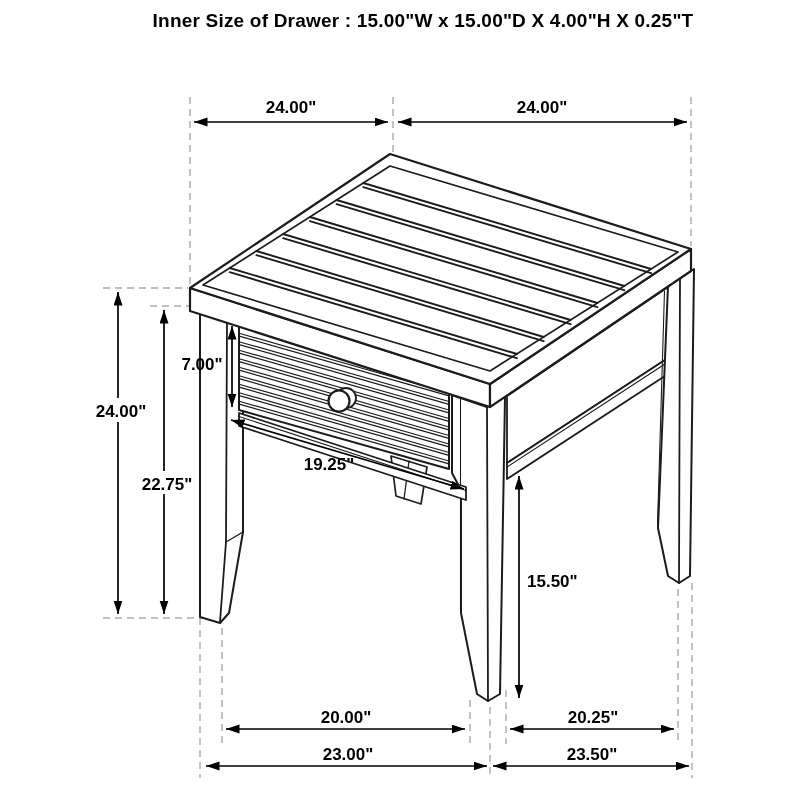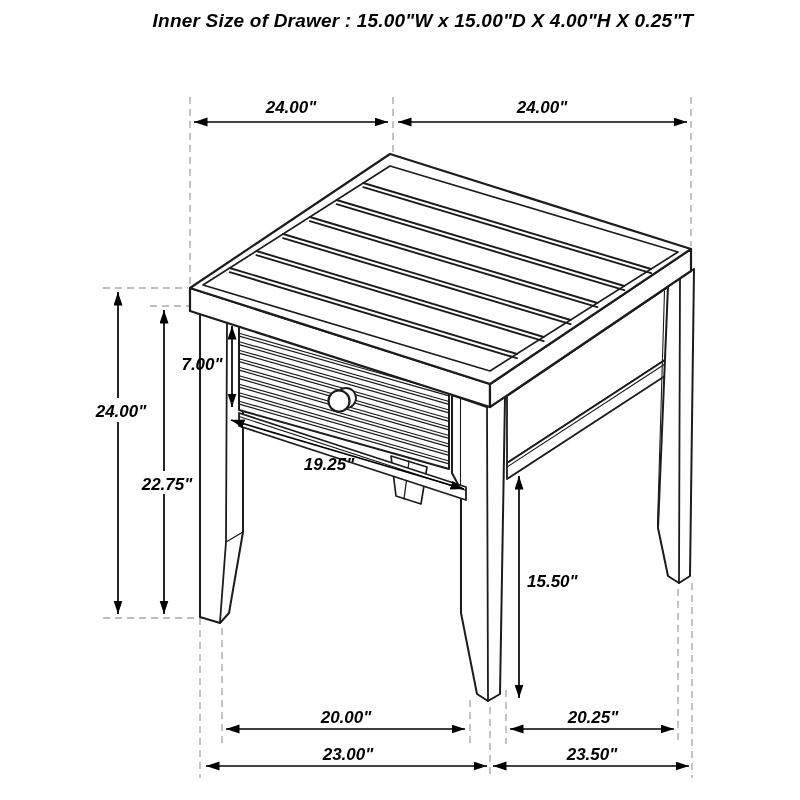--- a/index.html
+++ b/index.html
@@ -1,18 +1,18 @@
 <!DOCTYPE html>
 <html><head>
 <meta charset="utf-8">
 <style>
   html,body{margin:0;padding:0;background:#fff;}
   #stage{
     position:relative;width:800px;height:800px;background:#fff;
-    font-family:"Liberation Sans","DejaVu Sans",sans-serif;overflow:hidden;font-style:italic;
+    font-family:"Liberation Sans","DejaVu Sans",sans-serif;overflow:hidden;
   }
   #title{
     position:absolute;top:10px;left:0;right:0;text-align:center;padding-left:46px;
     font-size:19px;font-weight:bold;color:#000;letter-spacing:.2px;
   }
   svg{position:absolute;top:0;left:0;}
   .dimtext{font-size:17px;font-weight:bold;fill:#000;}
 </style>
 </head>
 <body>

